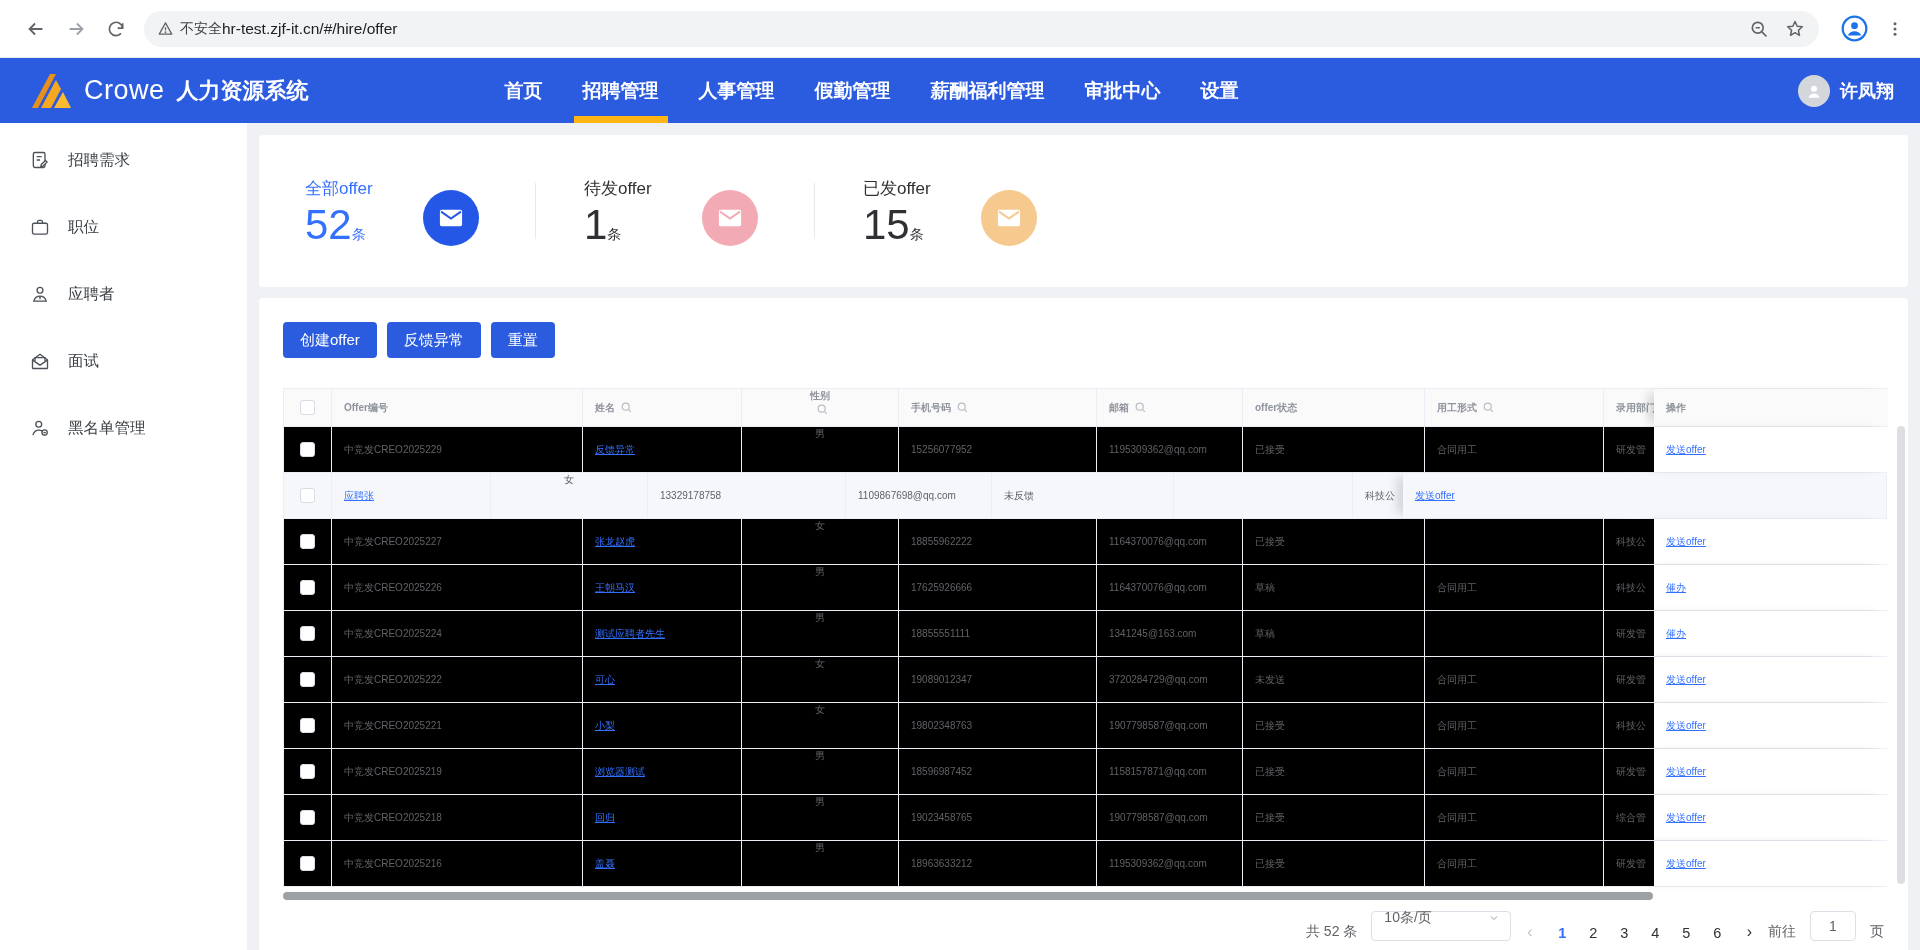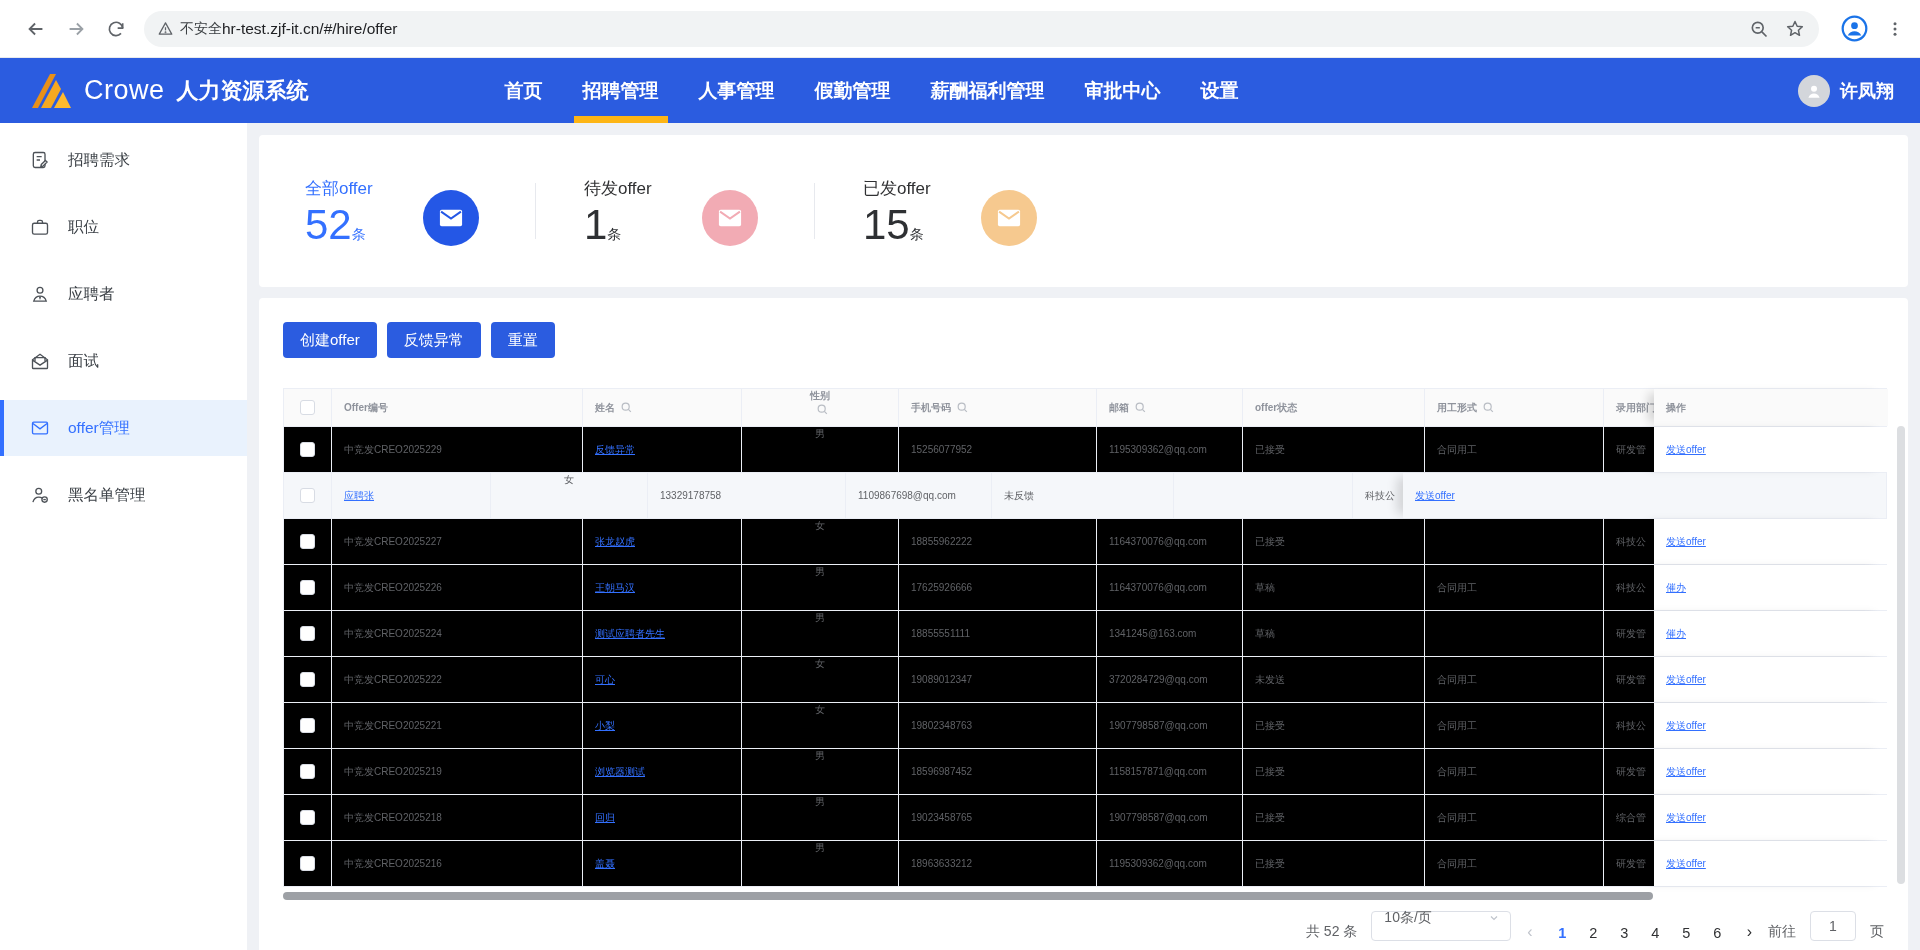--- a/index.html
+++ b/index.html
@@ -190,27 +190,20 @@
         </svg>
       <span>应聘者</span>
     </div>
     <div class="side-item">
       <svg width="20" height="20" viewBox="0 0 24 24" fill="none" stroke="#4d5258" stroke-width="1.6">
           <path d="M3 10.5 12 4l9 6.5V20a1 1 0 0 1-1 1H4a1 1 0 0 1-1-1z"></path>
           <path d="M6 12V8h12v4"></path>
           <path d="m3 11 9 6 9-6"></path>
         </svg>
       <span>面试</span>
-    </div>
-    <div class="side-item active">
-      <svg width="20" height="20" viewBox="0 0 24 24" fill="none" stroke="#3370ff" stroke-width="1.6">
-          <rect x="3" y="5" width="18" height="14" rx="1.5"></rect>
-          <path d="m3.5 6.5 8.5 6.5 8.5-6.5"></path>
-        </svg>
-      <span>offer管理</span>
     </div>
     <div class="side-item">
       <svg width="20" height="20" viewBox="0 0 24 24" fill="none" stroke="#4d5258" stroke-width="1.6">
           <circle cx="10.5" cy="7.5" r="3.5"></circle>
           <path d="M3.5 20.5c1.2-4 3.7-6 7-6 1.6 0 3 .4 4.2 1.2"></path>
           <circle cx="17.5" cy="17.5" r="3.2"></circle>
           <path d="M16 17.5h3"></path>
         </svg>
       <span>黑名单管理</span>
     </div>

